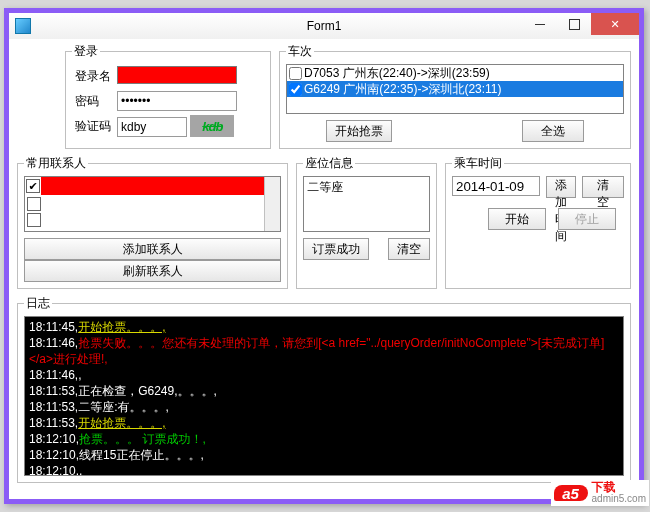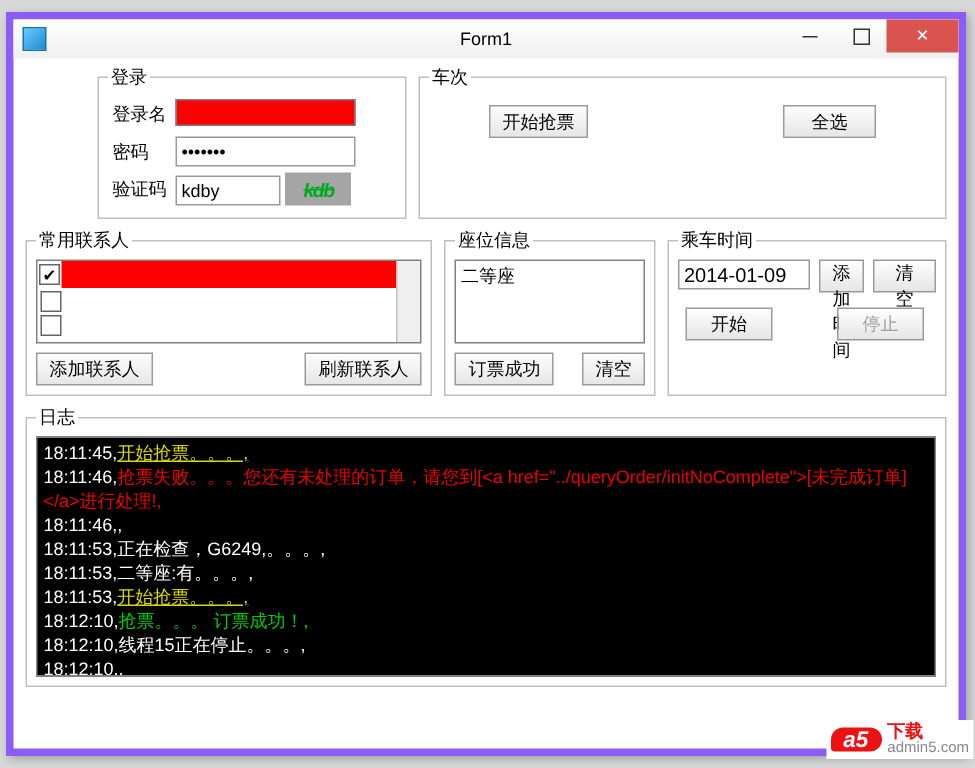--- a/index.html
+++ b/index.html
@@ -21,40 +21,40 @@
   legend { font-size: 12px; padding: 0 2px; }
 
   
   .login { width: 206px; margin-left: 48px; }
   .login table { border-collapse: collapse; }
   .login td { padding: 2px 3px; font-size: 12px; vertical-align: middle; }
   .login input[type=text], .login input[type=password] { height: 20px; border: 1px solid #9a9a9a; padding: 0 3px; font-size: 12px; }
   .redbox { background: #fe0000; border: 1px solid #7a7a7a; height: 18px; width: 120px; display: inline-block; }
   .captcha { display: inline-flex; align-items: center; justify-content: center; width: 44px; height: 22px; background: #a5a5a5; color: #0a2; font-weight: bold; font-style: italic; font-size: 13px; letter-spacing: -1px; text-decoration: line-through; }
   .btn { height: 22px; border: 1px solid #9a9a9a; background: linear-gradient(#fdfdfd,#e6e6e6); font-size: 12px; padding: 0 8px; }
-  .btn:disabled { color: #a0a0a0; margin-left: 31px; }
+  .btn:disabled { color: #a0a0a0; }
 
   
   .trains { flex: 1; }
   .trainlist { border: 1px solid #828282; height: 50px; overflow: hidden; background: #fff; }
   .trow { display: flex; align-items: center; height: 16px; font-size: 12px; gap: 2px; padding: 0 2px; }
   .trow.sel { background: #1a7be0; color: #fff; }
   .trow input { margin: 0; width: 13px; height: 13px; }
   .train-btns { display: flex; justify-content: space-between; margin-top: 6px; padding: 0 40px; }
 
   
   .contacts { width: 290px; }
   .clist { border: 1px solid #828282; height: 56px; background: #fff; position: relative; }
   .credrow { position: absolute; left: 0; top: 0; right: 16px; height: 18px; display: flex; align-items: center; }
   .crb { width: 14px; height: 14px; border: 1px solid #666; margin: 1px; display: inline-flex; align-items: center; justify-content: center; font-size: 11px; background: #fff; }
   .credbar { flex: 1; height: 18px; background: #fe0000; }
   .crb2 { position: absolute; left: 1px; top: 19px; }
   .crb3 { position: absolute; left: 1px; top: 35px; }
   .cscroll { position: absolute; right: 0; top: 0; bottom: 0; width: 16px; background: #efefef; border-left: 1px solid #c0c0c0; }
-  .cbtns { display: flex; justify-content: space-between; margin-top: 6px; }
+  .cbtns { display: flex; justify-content: flex-start; margin-top: 6px; flex-direction: column; }
 
   .seats { width: 150px; }
   .seatlist { border: 1px solid #828282; height: 56px; padding: 2px 3px; background: #fff; }
   .sbtns { display: flex; justify-content: space-between; margin-top: 6px; }
 
   .timebox { flex: 1; }
   .dateinp { width: 88px; height: 20px; border: 1px solid #9a9a9a; padding: 0 3px; }
   .tbtn-col { display: flex; flex-direction: row; gap: 6px; }
   .bottom-ctrl { display: flex; justify-content: flex-end; gap: 12px; margin-top: 10px; padding-right: 8px; }
 
@@ -105,20 +105,30 @@
               <input type="text" style="width: 70px;" value="kdby">
               <span class="captcha">kdb</span>
             </td>
           </tr>
         </tbody>
           </table>
       </fieldset>
 
       <fieldset class="trains">
         <legend>车次</legend>
+        <div class="trainlist">
+          <div class="trow">
+            <input type="checkbox" style="">
+            <span>D7053 广州东(22:40)-&gt;深圳(23:59)</span>
+          </div>
+          <div class="trow sel">
+            <input type="checkbox" checked="" style="">
+            <span>G6249 广州南(22:35)-&gt;深圳北(23:11)</span>
+          </div>
+        </div>
         <div class="train-btns">
           <button class="btn">开始抢票</button>
           <button class="btn" style="padding:0 18px">全选</button>
         </div>
       </fieldset>
     </div>
 
     <div class="row" style="margin-top:6px">
       <fieldset class="contacts">
         <legend>常用联系人</legend>

